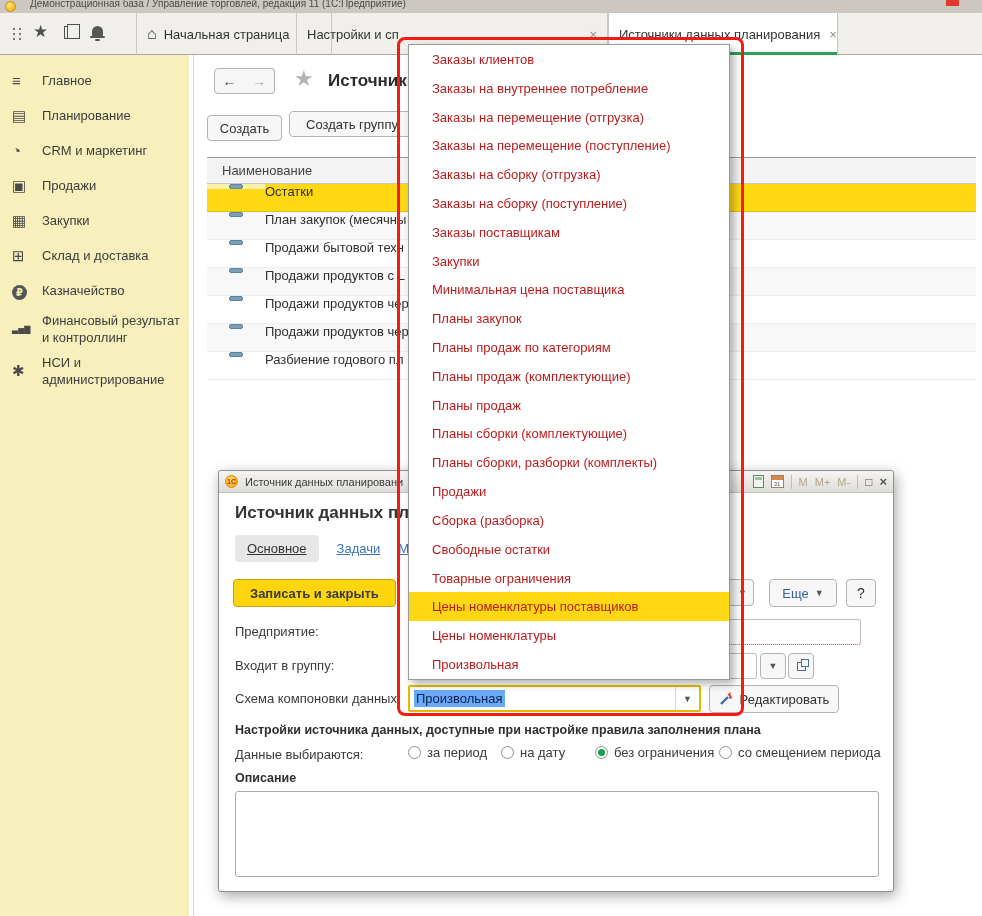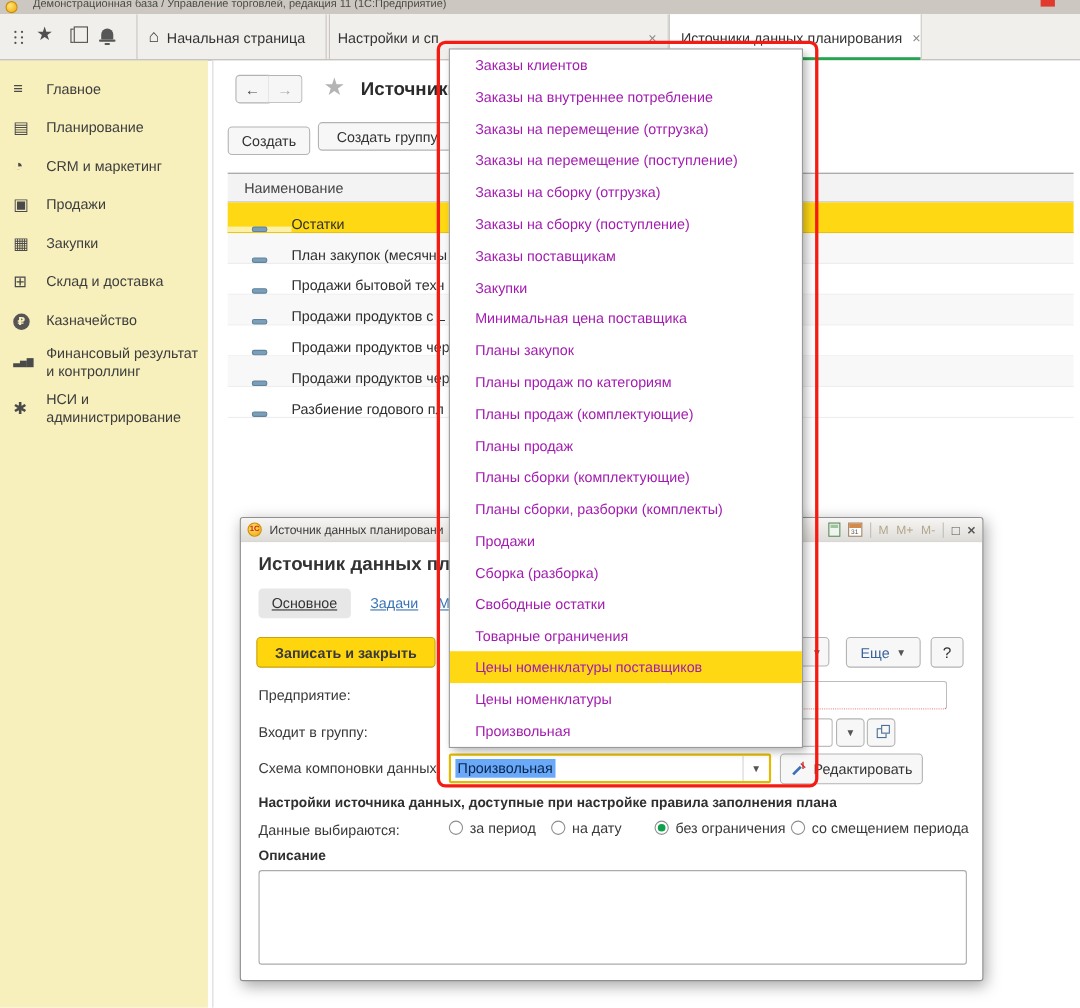--- a/index.html
+++ b/index.html
@@ -56,21 +56,21 @@
   .main-title{position:absolute;left:134px;top:16px;font-size:17px;font-weight:bold;color:#2b2b2b;white-space:nowrap;}
   .btn{background:#f7f7f7;border:1px solid #b3b3b3;border-radius:4px;font-size:13px;color:#333;
     display:inline-flex;align-items:center;justify-content:center;cursor:pointer;
     font-family:"Liberation Sans","DejaVu Sans",sans-serif;}
   .btn-create{position:absolute;left:13px;top:60px;width:75px;height:26px;}
   .btn-create-group{position:absolute;left:95px;top:56px;width:126px;height:26px;}
 
   .table{position:absolute;left:13px;top:102px;width:769px;}
   .t-header{height:27px;background:#f3f3f3;border-top:1px solid #9b9b9b;border-bottom:1px solid #c6c6c6;
     display:flex;align-items:center;padding-left:15px;font-size:13px;color:#444;cursor:pointer;}
-  .t-row{height:28px;display:flex;align-items:flex-end;border-bottom:1px solid #ededed;cursor:pointer;background:#fff;}
+  .t-row{height:28px;display:flex;align-items:flex-start;border-bottom:1px solid #ededed;cursor:pointer;background:#fff;}
   .t-row:nth-child(odd){background:#f8f8f8;}
   .t-cell-ic{flex:0 0 58px;display:flex;align-items:center;justify-content:center;}
   .dash-ic{width:14px;height:5px;background:#7b9fb8;border:1px solid #60839c;border-radius:2px;}
   .t-cell-name{flex:1;display:flex;align-items:center;font-size:13px;color:#2f2f2f;white-space:nowrap;overflow:hidden;}
   .t-row.selected{background:#ffd814;border-bottom:1px solid #e3bf10;}
   .t-row.selected .t-cell-ic{background:#fbf1a9;}
   .t-row.selected .t-cell-name{font-weight:normal;}
 
   
   .dialog{position:absolute;left:218px;top:470px;width:676px;height:422px;background:#fff;
@@ -135,21 +135,21 @@
     display:flex;align-items:center;justify-content:center;flex:0 0 13px;}
   .radio.checked::after{content:"";width:7px;height:7px;border-radius:50%;background:#0ea24d;}
   .radio-label{font-size:13px;color:#3a3a3a;white-space:nowrap;}
   .desc-area{position:absolute;left:16px;top:320px;width:644px;height:86px;border:1px solid #ababab;
     border-radius:3px;resize:none;background:#fff;}
 
   
   .dropdown{position:absolute;left:408px;top:44px;width:322px;height:636px;background:#fff;
     border:1px solid #9a9a9a;box-shadow:4px 4px 8px rgba(0,0,0,.3);z-index:40;
     display:flex;flex-direction:column;}
-  .dd-item{flex:1;display:flex;align-items:center;padding-left:23px;font-size:13px;color:#a21caf;cursor:pointer;white-space:nowrap;}
+  .dd-item{flex:1;display:flex;align-items:center;padding-left:23px;font-size:13px;color:#b91c1c;cursor:pointer;white-space:nowrap;}
   .dd-item.hl{background:#ffd814;}
 
   
   .red-rect{position:absolute;left:397px;top:37px;width:347px;height:679px;border:3px solid #f51b12;
     border-radius:8px;z-index:60;pointer-events:none;}
 </style>
 </head>
 <body>
 
 <div class="titlebar">
@@ -157,21 +157,21 @@
   <span class="titlebar-text">Демонстрационная база / Управление торговлей, редакция 11 (1С:Предприятие)</span>
   <span class="red-fragment"></span>
 </div>
 
 <div class="tabbar">
   <span class="tb-ic ic-appsdots"></span>
   <span class="tb-ic ic-star2"></span>
   <span class="tb-ic ic-doc"></span>
   <span class="tb-ic ic-bell"></span>
 
-  <div class="tab" style="left:124px;width:176px;">
+  <div class="tab" style="left:136px;width:196px;">
     <span class="ic-home"></span>
     <span>Начальная страница</span>
   </div>
   <div class="tab" style="left:296px;width:312px;">
     <span>Настройки и сп</span>
     <span class="tab-close" style="position:absolute;right:10px;"></span>
   </div>
   <div class="tab tab-active" style="left:608px;width:230px;">
     <span>Источники данных планирования</span>
     <span class="tab-close"></span>

